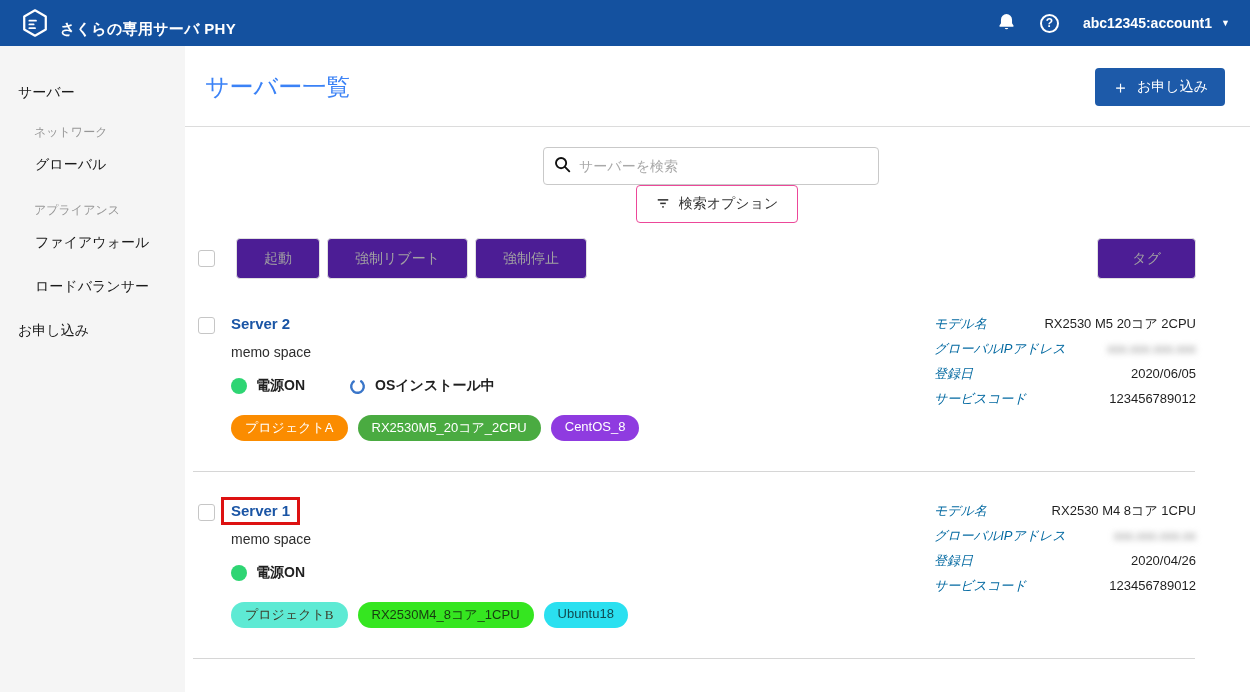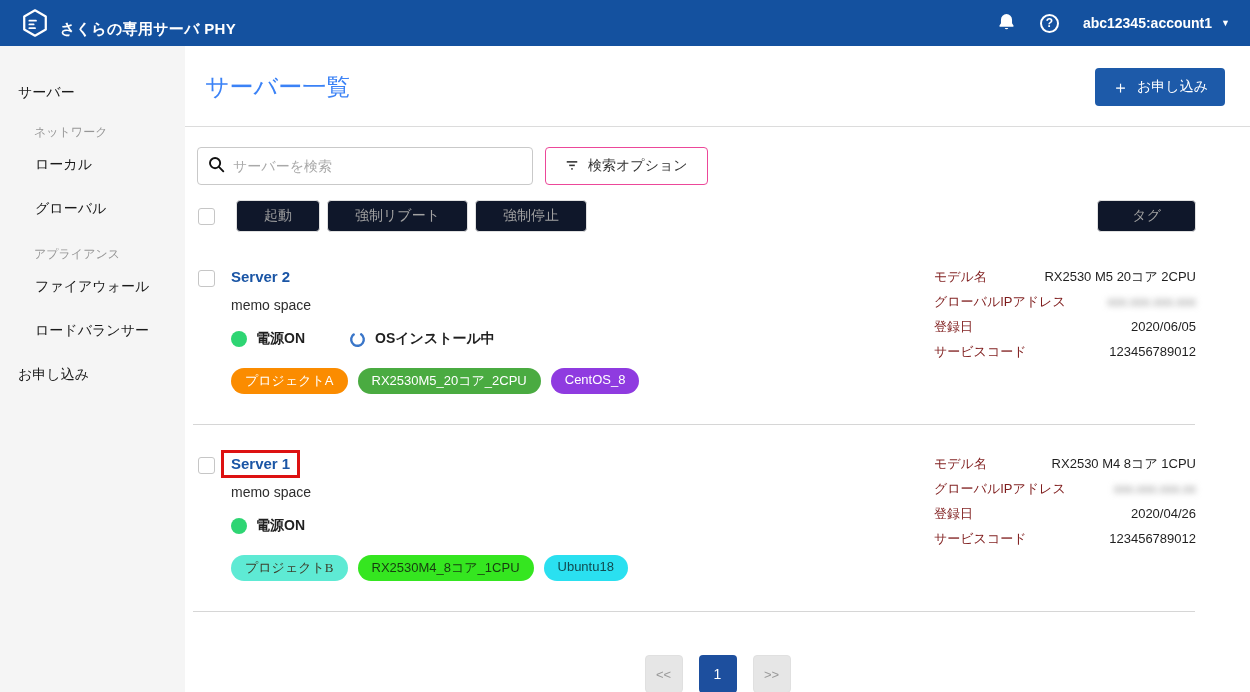--- a/index.html
+++ b/index.html
@@ -29,51 +29,51 @@
 
   
   .page-header { display: flex; align-items: center; justify-content: space-between; padding: 22px 25px 20px 20px; }
   .page-title { font-size: 24px; font-weight: normal; color: #3b82f6; }
   .primary-btn { border: none; border-radius: 4px; color: #fff; font-size: 14px; padding: 0 17px; height: 38px; display: flex; align-items: center; gap: 8px; cursor: pointer; font-family: inherit; }
   .plus-glyph { font-size: 17px; font-weight: normal; line-height: 1; }
   .divider-full { border: none; border-top: 1px solid #dcdcdc; }
   .divider-inset { border: none; border-top: 1px solid #d6d6d6; margin: 0 55px 0 8px; }
 
   
-  .toolbar { display: flex; align-items: center; padding: 20px 25px 0 12px; }
+  .toolbar { display: flex; align-items: center; padding: 20px 25px 0 12px; flex-direction: column; }
   .search-box { width: 336px; height: 38px; border: 1px solid #c9c9c9; border-radius: 4px; display: flex; align-items: center; padding: 0 10px; background: #fff; }
   .search-box input { border: none; outline: none; flex: 1; font-size: 14px; margin-left: 8px; font-family: inherit; color: #333; }
   .search-box input::placeholder { color: #a9a9a9; }
   .outline-btn { height: 38px; margin-left: 12px; background: #fff; border: 1px solid #ec4899; border-radius: 4px; padding: 0 19px; font-size: 14px; color: #333; display: flex; align-items: center; gap: 9px; cursor: pointer; font-family: inherit; }
 
   
   .bulk-row { display: flex; align-items: center; padding: 15px 54px 0 13px; }
   .checkbox { width: 17px; height: 17px; border: 1px solid #c6c6c6; border-radius: 3px; background: #fff; cursor: pointer; flex-shrink: 0; }
-  .disabled-btn { background: #0f172a; border: 1px solid #e0e0e0; border-radius: 4px; color: #a2a2a2; font-size: 14px; height: 32px; padding: 0 27px; margin-left: 7px; cursor: default; font-family: inherit; }
+  .disabled-btn { background: #4c1d95; border: 1px solid #e0e0e0; border-radius: 4px; color: #a2a2a2; font-size: 14px; height: 41px; padding: 0 27px; margin-left: 7px; cursor: default; font-family: inherit; }
   .disabled-btn.first { margin-left: 21px; }
   .tag-btn { margin-left: auto; padding: 0 34px; }
 
   
   .server-row { display: flex; padding: 36px 54px 30px 13px; }
   .server-row .checkbox { margin-top: 2px; }
   .server-main { flex: 1; margin-left: 16px; }
   .server-name { font-size: 15px; font-weight: bold; color: #1a55a5; text-decoration: none; cursor: pointer; display: inline-block; }
   .highlight-box { display: inline-block; border: 3px solid #dd1111; padding: 2px 7px; margin: -5px -10px; }
   .server-memo { font-size: 14px; color: #2e2e2e; margin-top: 11px; }
   .status-row { display: flex; align-items: center; gap: 44px; margin-top: 17px; }
   .status { display: flex; align-items: center; gap: 9px; font-size: 14px; font-weight: bold; color: #1f1f1f; }
   .power-dot { width: 16px; height: 16px; border-radius: 50%; display: inline-block; }
   .spinner { display: inline-flex; animation: spin 1.2s linear infinite; }
   @keyframes spin { to { transform: rotate(360deg); } }
   .tags { display: flex; gap: 10px; margin-top: 20px; }
   .tag { border-radius: 13px; padding: 4px 14px; font-size: 13px; cursor: pointer; white-space: nowrap; }
 
   .server-details { width: 262px; flex-shrink: 0; font-size: 13px; }
   .detail-row { display: flex; justify-content: space-between; align-items: baseline; margin-bottom: 7px; }
-  .dlabel { color: #7f1d1d; }
+  .dlabel { color: #0369a1; font-style: italic; }
   .dvalue { color: #1f1f1f; text-align: right; }
   .blurred { filter: blur(3px); color: #8a8a8a; user-select: none; }
 
   
   .pagination { display: flex; justify-content: center; gap: 16px; padding-top: 43px; }
   .page-btn { width: 38px; height: 38px; border-radius: 4px; border: 1px solid #e0e0e0; background: #e6e6e6; color: #9a9a9a; font-size: 13px; cursor: pointer; font-family: inherit; }
   .page-btn.active { border: none; color: #fff; font-size: 14px; }
 </style>
 </head>
 <body>
@@ -107,21 +107,20 @@
       <span class="caret">▼</span>
     </div>
   </div>
 </header>
 
 <div class="layout">
 
   <aside class="sidebar">
     <div class="side-item">サーバー</div>
     <div class="side-section">ネットワーク</div>
-    <div class="side-sub">ローカル</div>
     <div class="side-sub">グローバル</div>
     <div class="side-section">アプライアンス</div>
     <div class="side-sub">ファイアウォール</div>
     <div class="side-sub">ロードバランサー</div>
     <div class="side-item">お申し込み</div>
   </aside>
 
   <main class="content">
 
     <div class="page-header">

